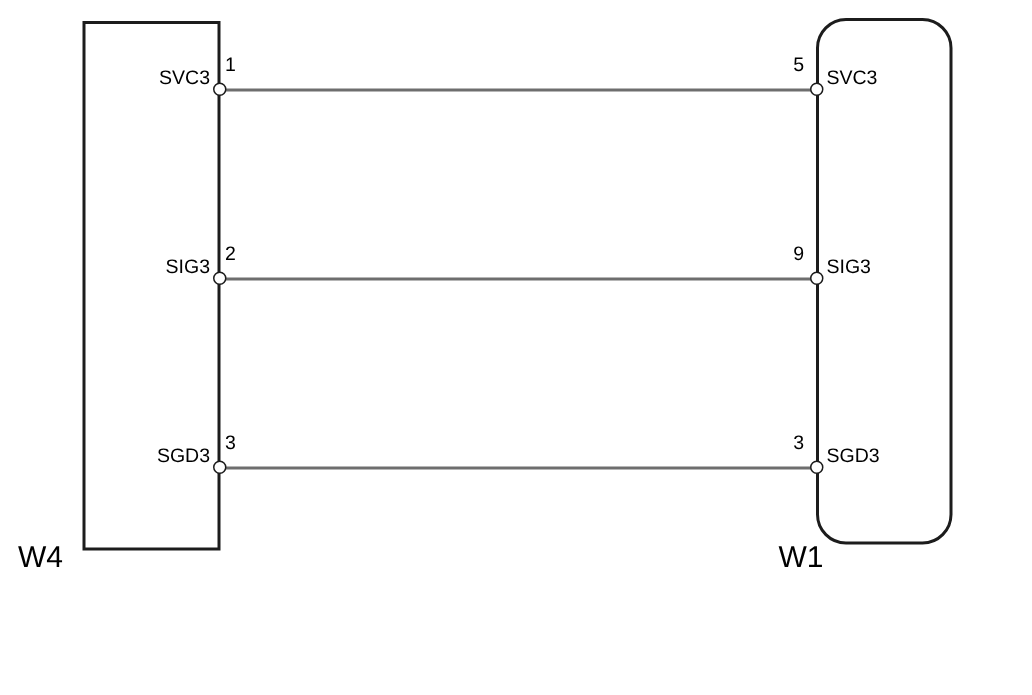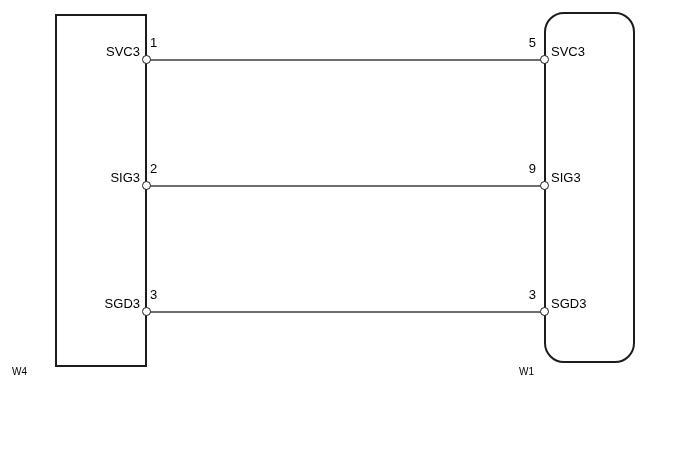--- a/index.html
+++ b/index.html
@@ -55,21 +55,21 @@
     color: var(--text, #000000);
     white-space: nowrap;
     z-index: 3;
   }
   .pin-label.lhs { left: 40px; width: 100px; text-align: right; }
   .pin-label.rhs { left: 551px; width: 100px; text-align: left; }
   .pin-num.lhs   { left: 150px; width: 40px; text-align: left; }
   .pin-num.rhs   { left: 498px; width: 38px; text-align: right; }
   .caption {
     position: absolute;
-    font-size: 10px;
+    font-size: 20px;
     line-height: 16px;
     color: var(--text, #000000);
     white-space: nowrap;
   }
   .caption-left  { left: 12px;  top: 364px; }
   .caption-right { left: 519px; top: 364px; }
 </style>
 </head>
 <body>
 

